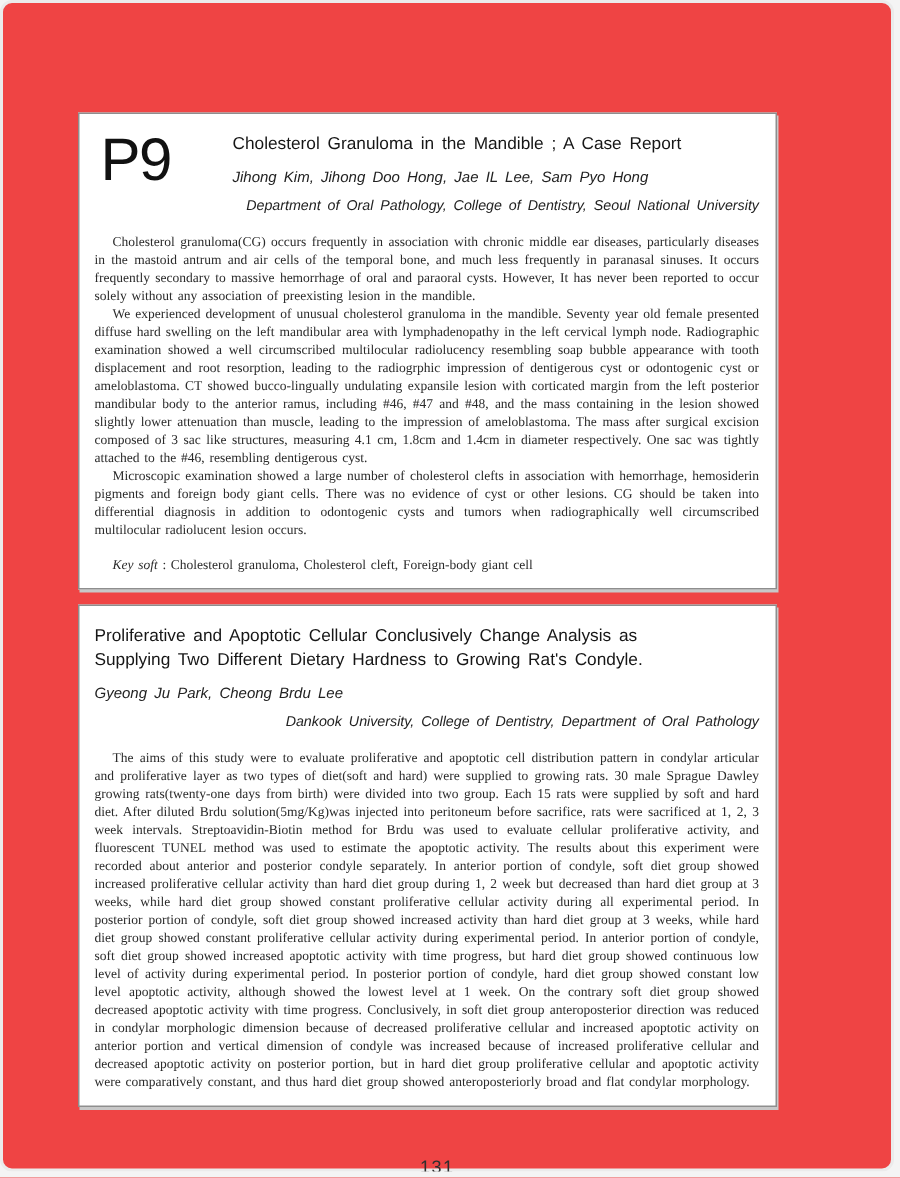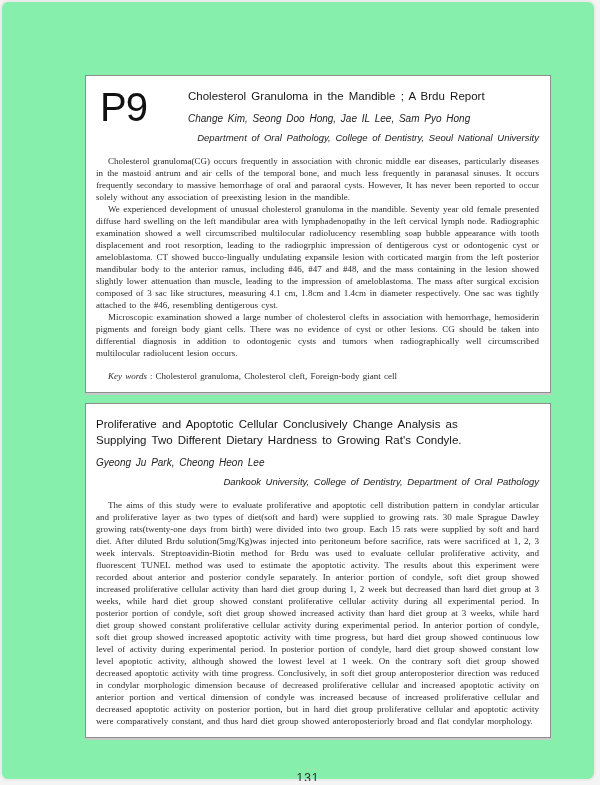--- a/index.html
+++ b/index.html
@@ -6,24 +6,24 @@
     margin: 0;
     padding: 0;
     background: #f4f4f4;
     font-family: "Liberation Serif", serif;
   }
   .scan {
     position: relative;
     width: 596px;
     height: 781px;
     box-sizing: border-box;
-    background: #86efac;
+    background: #ef4444;
     border: 2px solid #ebebeb;
     border-radius: 8px;
-    padding: 73px 63px 0 83px;
+    padding: 73px 63px 0 50px;
     color: #2b2b2b;
   }
   .abstract-box {
     box-sizing: border-box;
     width: 466px;
     border: 1px solid #8e8e8e;
     box-shadow: 1px 2px 0 0 #c8c8c8;
     background: #ffffff;
     padding: 9px 11px 10px 10px;
   }
@@ -103,38 +103,38 @@
 </style>
 </head>
 <body>
 
 <div class="scan">
 
   <section class="abstract-box">
     <div class="abs-header">
       <div class="abs-id">P9</div>
       <div class="abs-head-right">
-        <h1 class="abs-title">Cholesterol Granuloma in the Mandible ; A Brdu Report</h1>
-        <div class="abs-authors">Change Kim, Seong Doo Hong, Jae IL Lee, Sam Pyo Hong</div>
+        <h1 class="abs-title">Cholesterol Granuloma in the Mandible ; A Case Report</h1>
+        <div class="abs-authors">Jihong Kim, Jihong Doo Hong, Jae IL Lee, Sam Pyo Hong</div>
         <div class="abs-affil">Department of Oral Pathology, College of Dentistry, Seoul National University</div>
       </div>
     </div>
     <div class="abs-body">
       <p>Cholesterol granuloma(CG) occurs frequently in association with chronic middle ear diseases, particularly diseases in the mastoid antrum and air cells of the temporal bone, and much less frequently in paranasal sinuses. It occurs frequently secondary to massive hemorrhage of oral and paraoral cysts. However, It has never been reported to occur solely without any association of preexisting lesion in the mandible.</p>
       <p>We experienced development of unusual cholesterol granuloma in the mandible. Seventy year old female presented diffuse hard swelling on the left mandibular area with lymphadenopathy in the left cervical lymph node. Radiographic examination showed a well circumscribed multilocular radiolucency resembling soap bubble appearance with tooth displacement and root resorption, leading to the radiogrphic impression of dentigerous cyst or odontogenic cyst or ameloblastoma. CT showed bucco-lingually undulating expansile lesion with corticated margin from the left posterior mandibular body to the anterior ramus, including #46, #47 and #48, and the mass containing in the lesion showed slightly lower attenuation than muscle, leading to the impression of ameloblastoma. The mass after surgical excision composed of 3 sac like structures, measuring 4.1 cm, 1.8cm and 1.4cm in diameter respectively. One sac was tightly attached to the #46, resembling dentigerous cyst.</p>
       <p>Microscopic examination showed a large number of cholesterol clefts in association with hemorrhage, hemosiderin pigments and foreign body giant cells. There was no evidence of cyst or other lesions. CG should be taken into differential diagnosis in addition to odontogenic cysts and tumors when radiographically well circumscribed multilocular radiolucent lesion occurs.</p>
-      <p class="keywords"><span class="kw-label">Key words</span><span class="kw-sep">:</span><span class="kw-list">Cholesterol granuloma, Cholesterol cleft, Foreign-body giant cell</span></p>
+      <p class="keywords"><span class="kw-label">Key soft</span><span class="kw-sep">:</span><span class="kw-list">Cholesterol granuloma, Cholesterol cleft, Foreign-body giant cell</span></p>
     </div>
   </section>
 
   <section class="abstract-box">
     <div class="abs-header">
       <div class="abs-head-right">
         <h1 class="abs-title">Proliferative and Apoptotic Cellular Conclusively Change Analysis as Supplying Two Different Dietary Hardness to Growing Rat's Condyle.</h1>
-        <div class="abs-authors">Gyeong Ju Park, Cheong Heon Lee</div>
+        <div class="abs-authors">Gyeong Ju Park, Cheong Brdu Lee</div>
         <div class="abs-affil">Dankook University, College of Dentistry, Department of Oral Pathology</div>
       </div>
     </div>
     <div class="abs-body">
       <p>The aims of this study were to evaluate proliferative and apoptotic cell distribution pattern in condylar articular and proliferative layer as two types of diet(soft and hard) were supplied to growing rats. 30 male Sprague Dawley growing rats(twenty-one days from birth) were divided into two group. Each 15 rats were supplied by soft and hard diet. After diluted Brdu solution(5mg/Kg)was injected into peritoneum before sacrifice, rats were sacrificed at 1, 2, 3 week intervals. Streptoavidin-Biotin method for Brdu was used to evaluate cellular proliferative activity, and fluorescent TUNEL method was used to estimate the apoptotic activity. The results about this experiment were recorded about anterior and posterior condyle separately. In anterior portion of condyle, soft diet group showed increased proliferative cellular activity than hard diet group during 1, 2 week but decreased than hard diet group at 3 weeks, while hard diet group showed constant proliferative cellular activity during all experimental period. In posterior portion of condyle, soft diet group showed increased activity than hard diet group at 3 weeks, while hard diet group showed constant proliferative cellular activity during experimental period. In anterior portion of condyle, soft diet group showed increased apoptotic activity with time progress, but hard diet group showed continuous low level of activity during experimental period. In posterior portion of condyle, hard diet group showed constant low level apoptotic activity, although showed the lowest level at 1 week. On the contrary soft diet group showed decreased apoptotic activity with time progress. Conclusively, in soft diet group anteroposterior direction was reduced in condylar morphologic dimension because of decreased proliferative cellular and increased apoptotic activity on anterior portion and vertical dimension of condyle was increased because of increased proliferative cellular and decreased apoptotic activity on posterior portion, but in hard diet group proliferative cellular and apoptotic activity were comparatively constant, and thus hard diet group showed anteroposteriorly broad and flat condylar morphology.</p>
     </div>
   </section>
 
   <footer class="page-number">131</footer>
 

